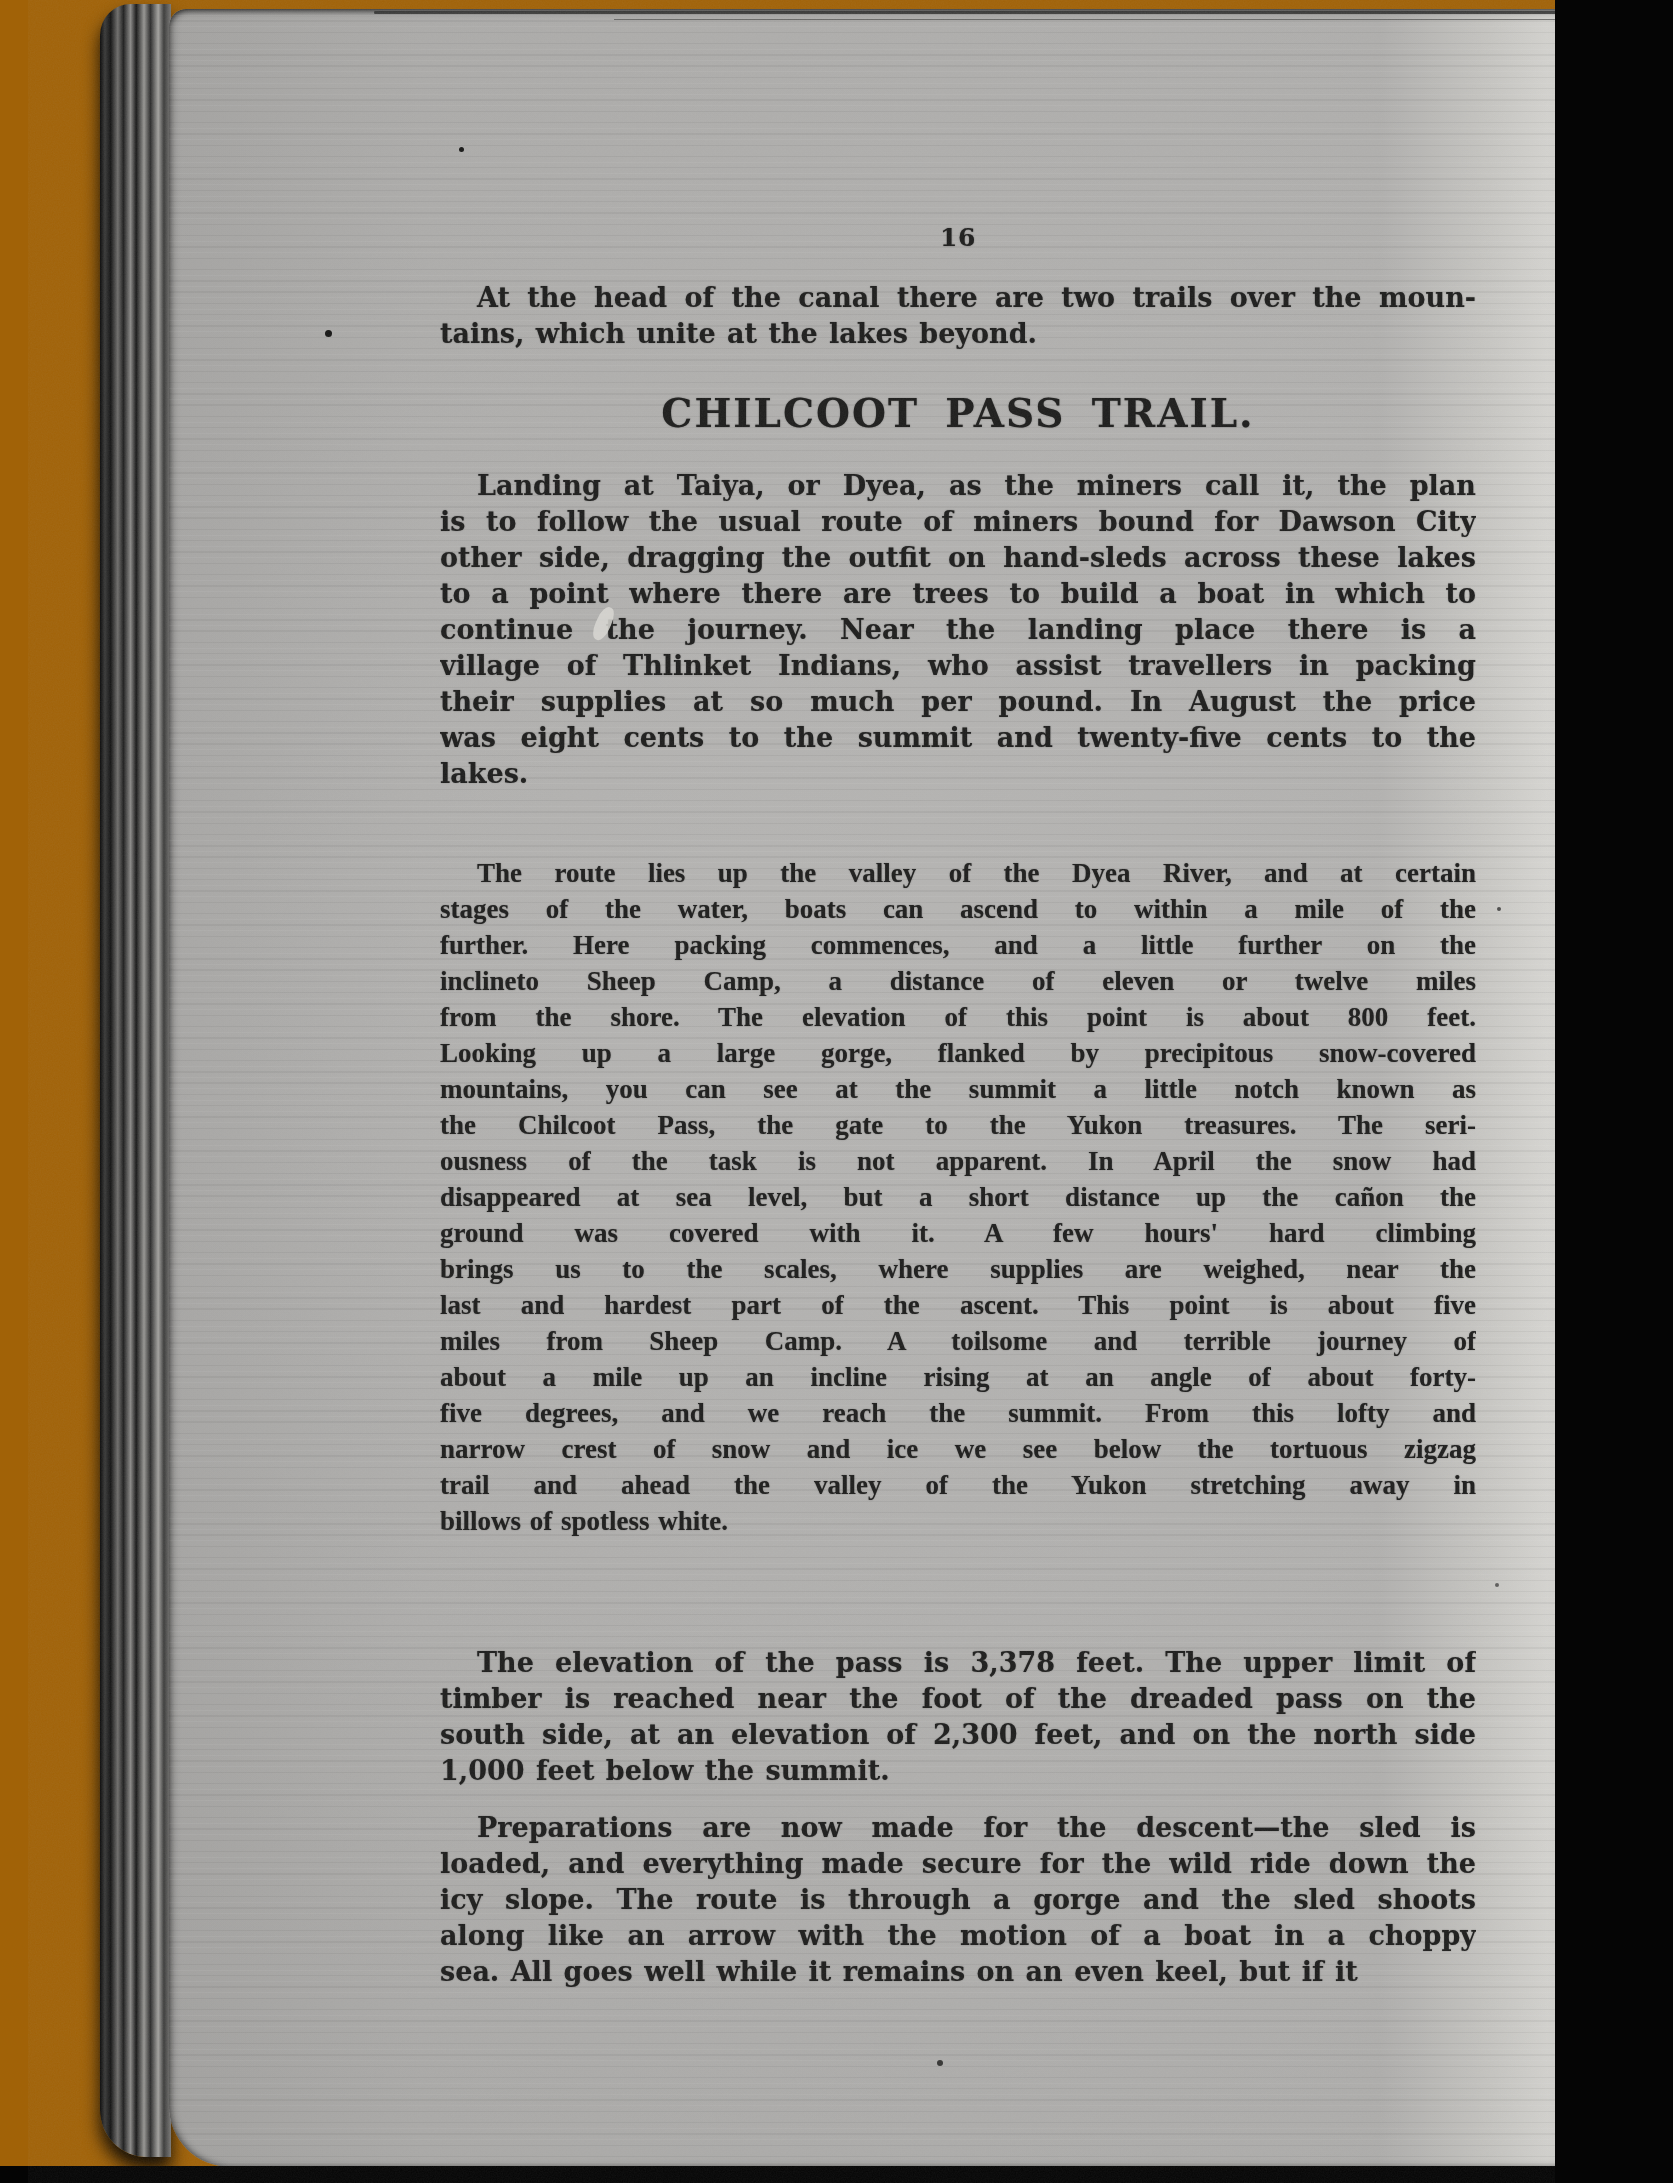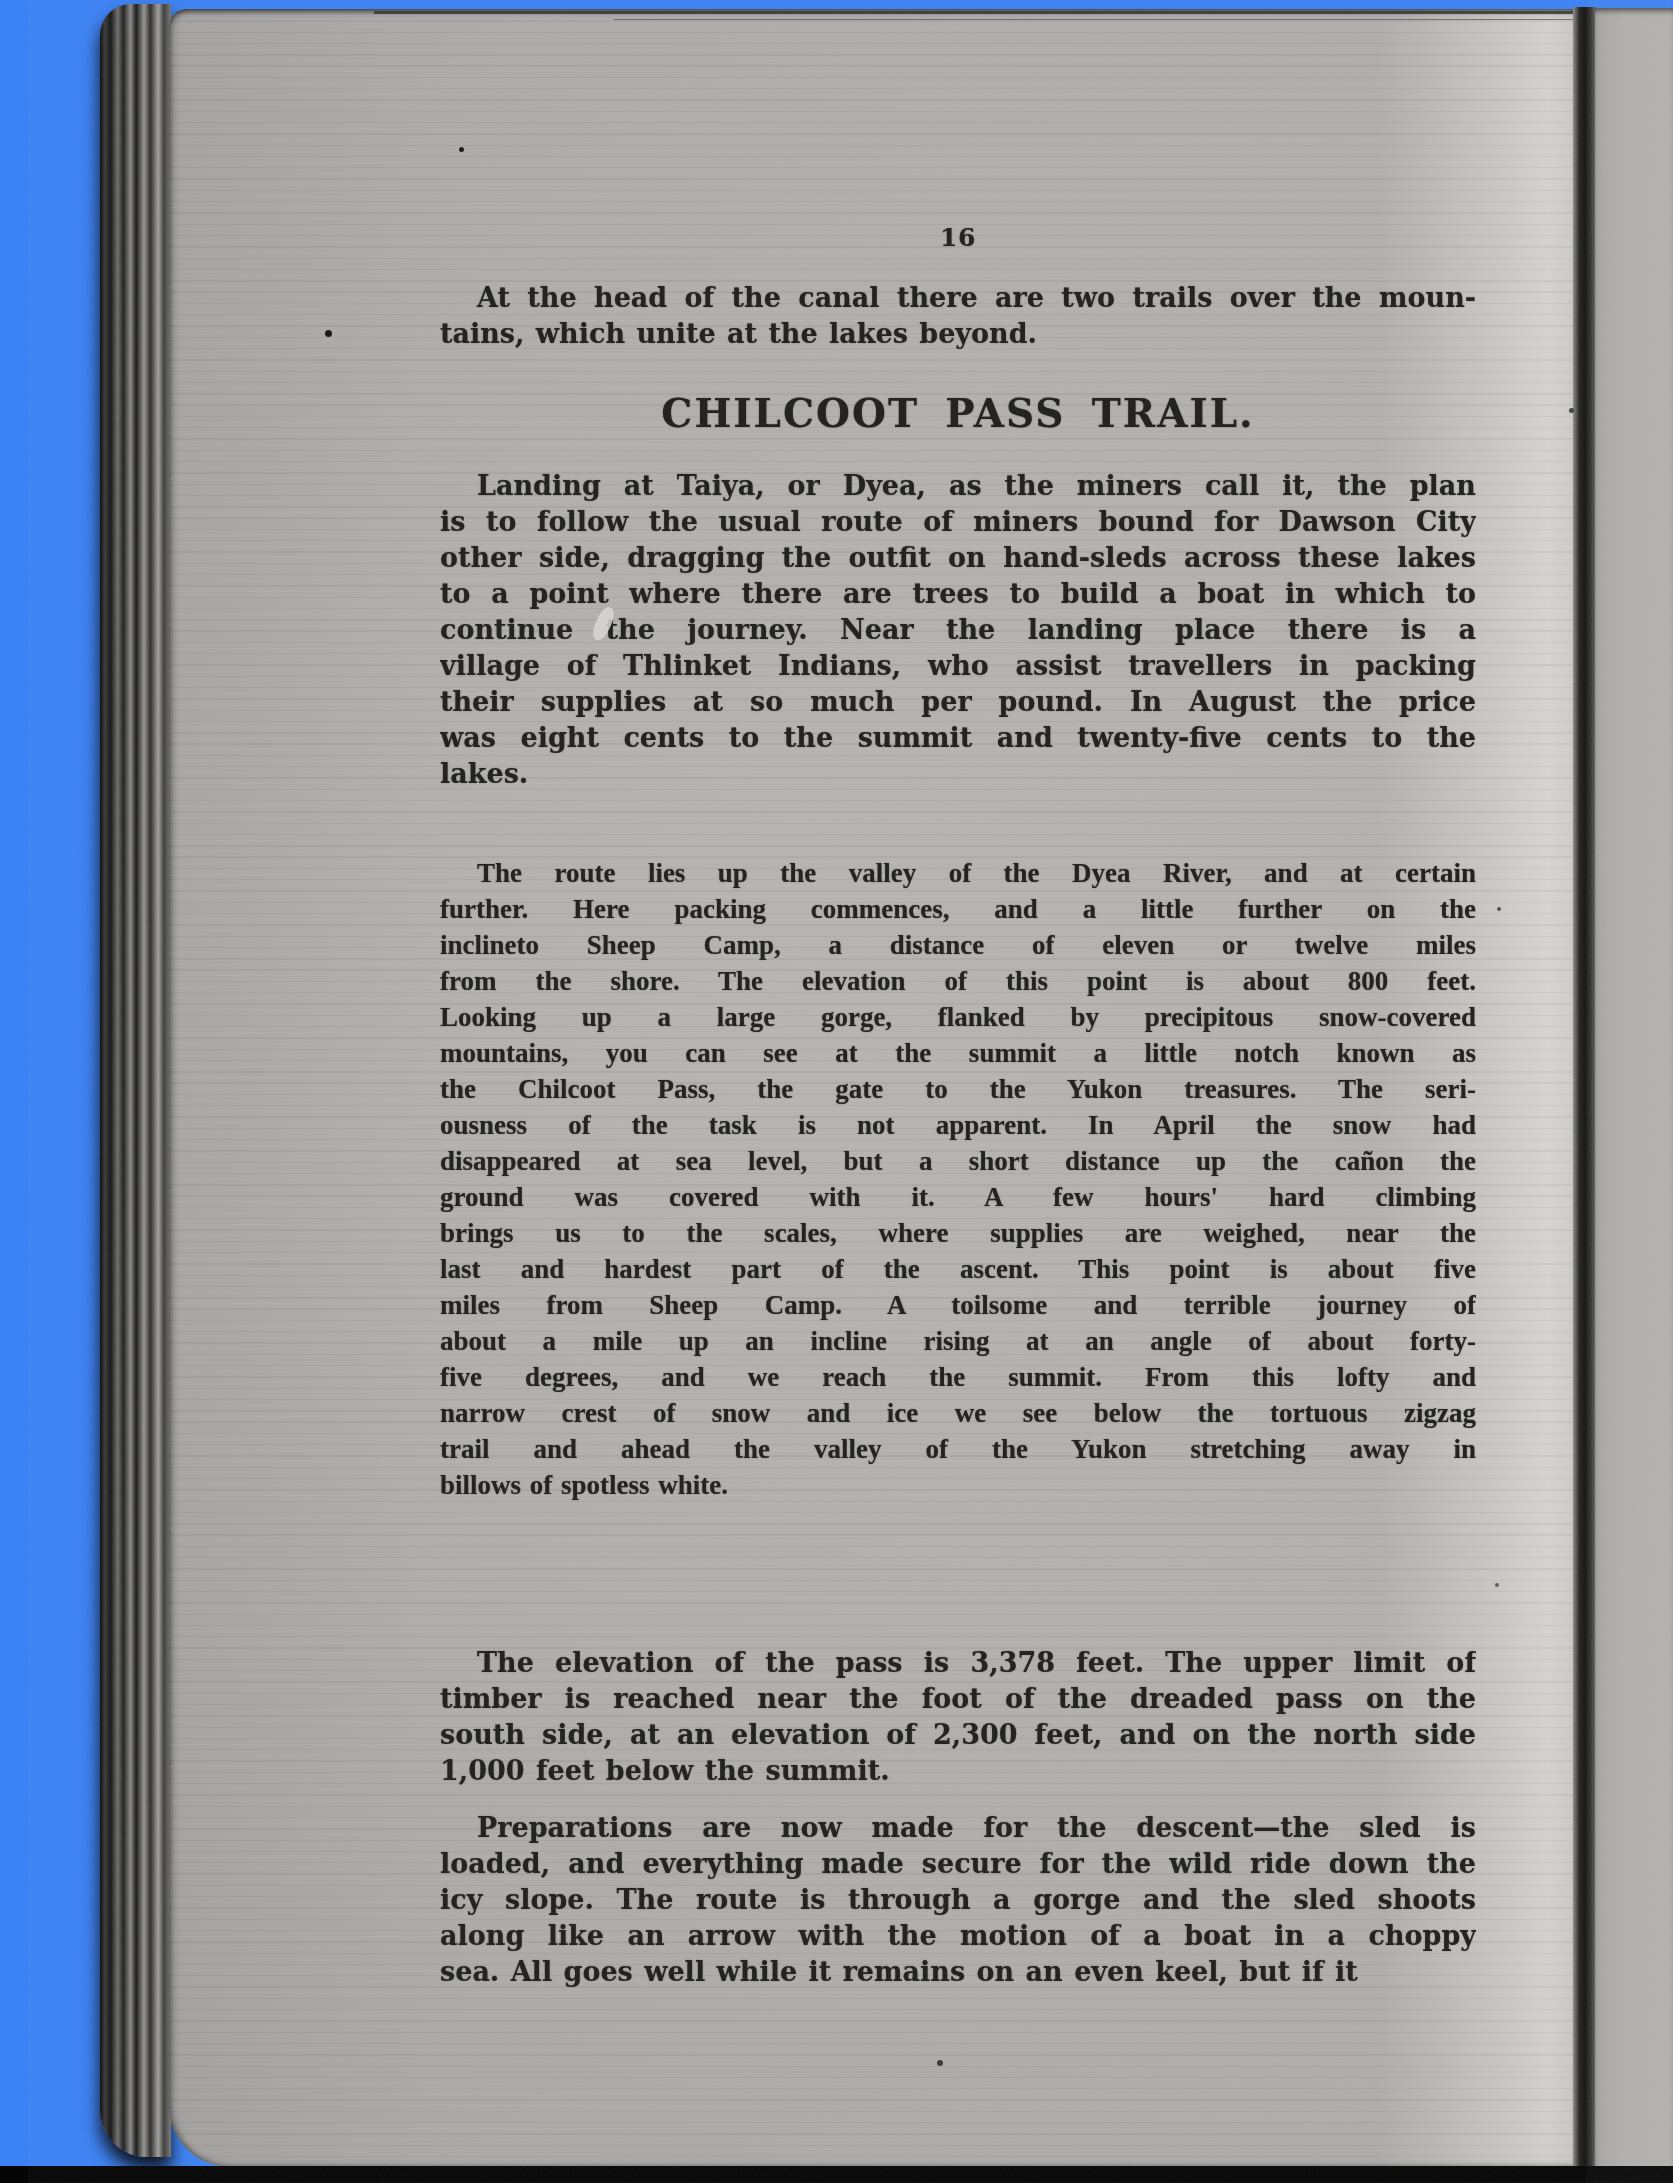--- a/index.html
+++ b/index.html
@@ -1,18 +1,18 @@
 <!DOCTYPE html>
 <html style="font-size:10.7px"><head>
 <meta charset="utf-8">
 <style>
   html,body{margin:0;padding:0;background:#050505;}
   .scan{
-    position:relative;width:1673px;height:2183px;overflow:hidden;
-    background:#3b82f6;
+    position:relative;width:1555px;height:2183px;overflow:hidden;
+    background:#a16207;
     font-family:"DejaVu Serif","Liberation Serif",serif;
   }
   
   .page-edges{
     position:absolute;left:100px;top:4px;width:71px;height:2153px;
     background:linear-gradient(to right,
       #0b0b0b 0%, #3a3a39 7%, #141414 15%, #6f6e6c 25%, #1f1f1f 33%,
       #8a8987 43%, #181818 51%, #979693 62%, #2c2c2c 71%, #a3a29f 82%,
       #3c3c3b 90%, #7a7977 100%);
     border-top-left-radius:31px;border-bottom-left-radius:47px;
@@ -110,20 +110,21 @@
         <div class="line">other side, dragging the outfit on hand-sleds across these lakes</div>
         <div class="line">to a point where there are trees to build a boat in which to</div>
         <div class="line">continue the journey.  Near the landing place there is a</div>
         <div class="line">village of Thlinket Indians, who assist travellers in packing</div>
         <div class="line">their supplies at so much per pound.  In August the price</div>
         <div class="line">was eight cents to the summit and twenty-five cents to the</div>
         <div class="line last">lakes.</div>
       </div>
     <div class="block para p2">
         <div class="line indent">The route lies up the valley of the Dyea River, and at certain</div>
+        <div class="line">stages of the water, boats can ascend to within a mile of the</div>
         <div class="line">further.  Here packing commences, and a little further on the</div>
         <div class="line">inclineto Sheep Camp, a distance of eleven or twelve miles</div>
         <div class="line">from the shore.  The elevation of this point is about 800 feet.</div>
         <div class="line">Looking up a large gorge, flanked by precipitous snow-covered</div>
         <div class="line">mountains, you can see at the summit a little notch known as</div>
         <div class="line">the Chilcoot Pass, the gate to the Yukon treasures.  The seri-</div>
         <div class="line">ousness of the task is not apparent.  In April the snow had</div>
         <div class="line">disappeared at sea level, but a short distance up the cañon the</div>
         <div class="line">ground was covered with it.  A few hours' hard climbing</div>
         <div class="line">brings us to the scales, where supplies are weighed, near the</div>

